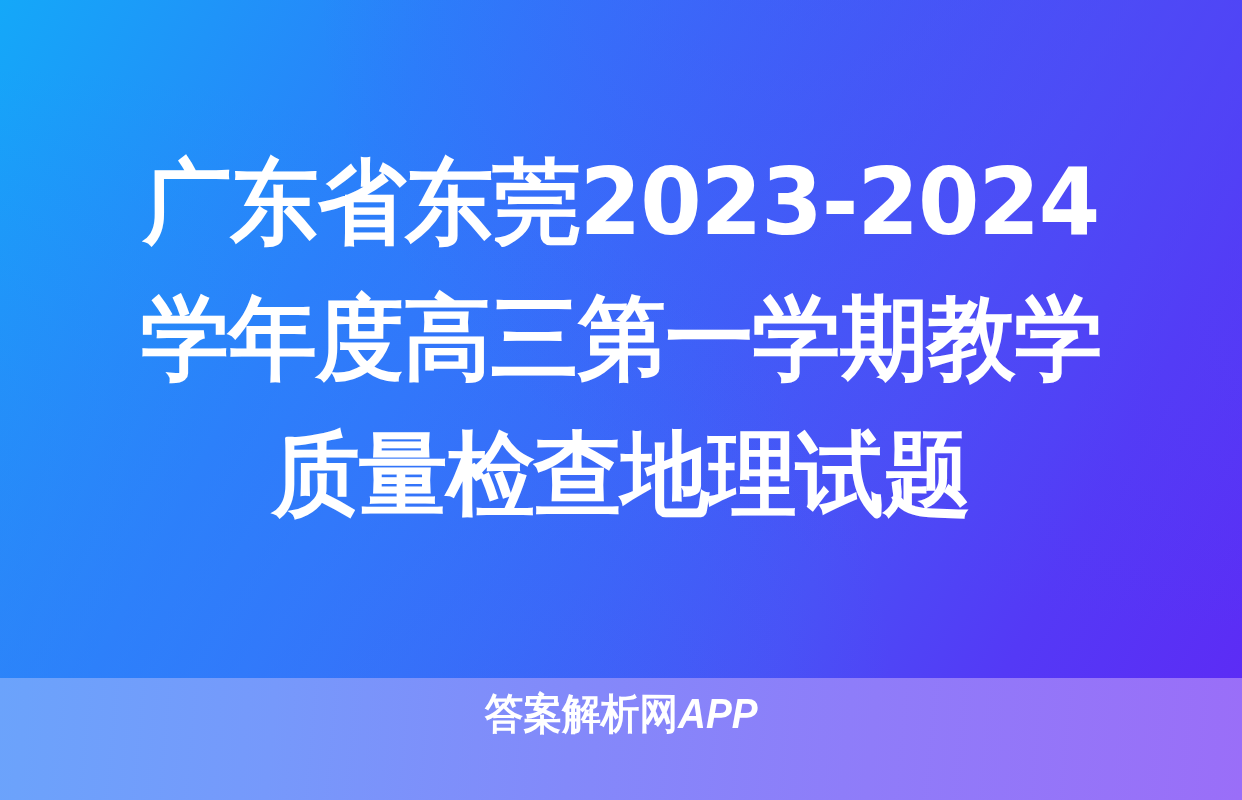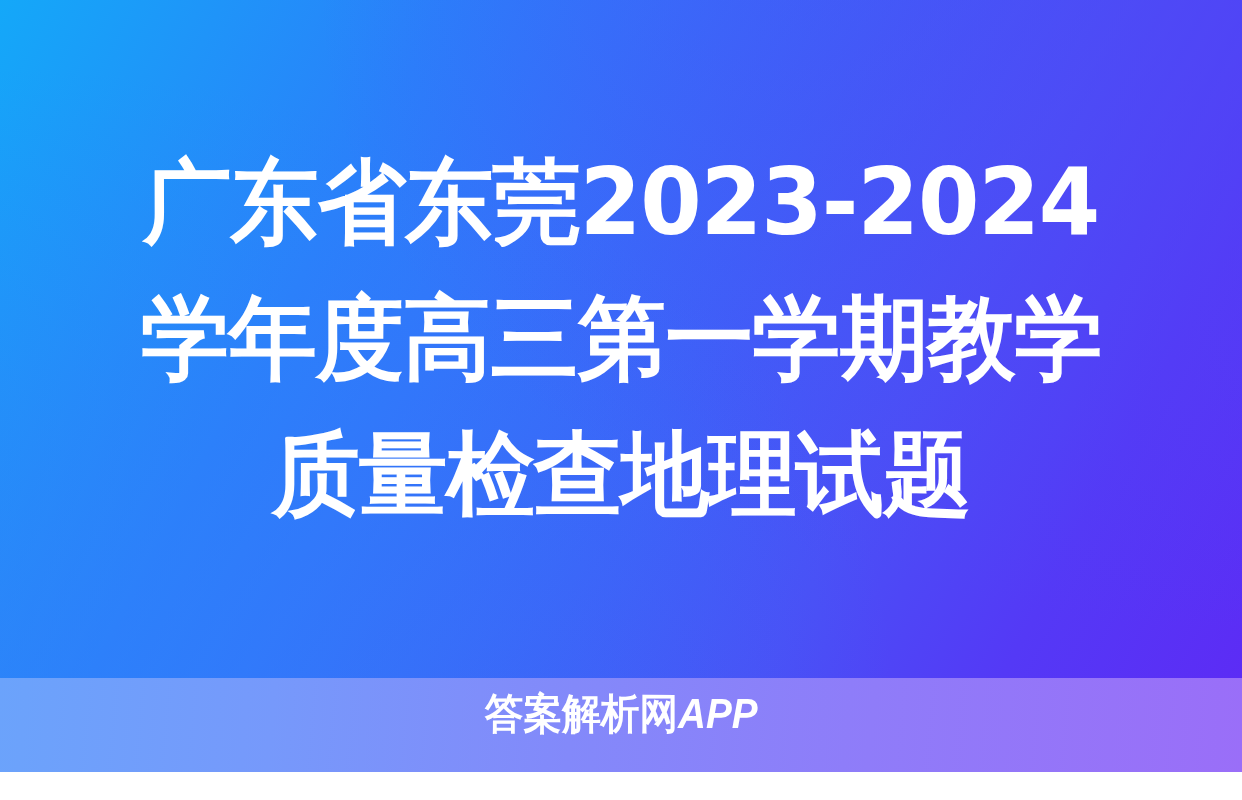--- a/index.html
+++ b/index.html
@@ -74,21 +74,21 @@
     transform: scaleX(0.96);
     transform-origin: center center;
   }
 
   
   .footer-band {
     position: absolute;
     left: 0;
     top: 678px;
     width: 1242px;
-    height: 94px;
+    height: 122px;
     background: linear-gradient(95deg,
         #6ba3fb 0%,
         #7699fb 22%,
         #8389fa 46%,
         #8f7cf9 70%,
         #9a6ef8 100%);
     display: flex;
     align-items: flex-start;
     justify-content: center;
     z-index: 3;

